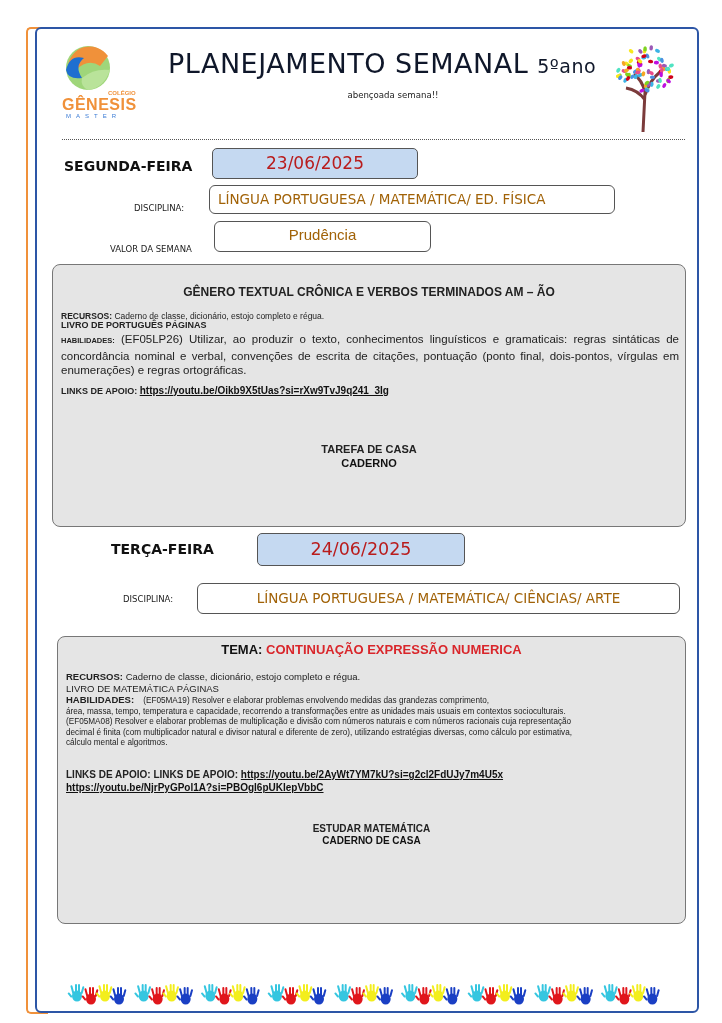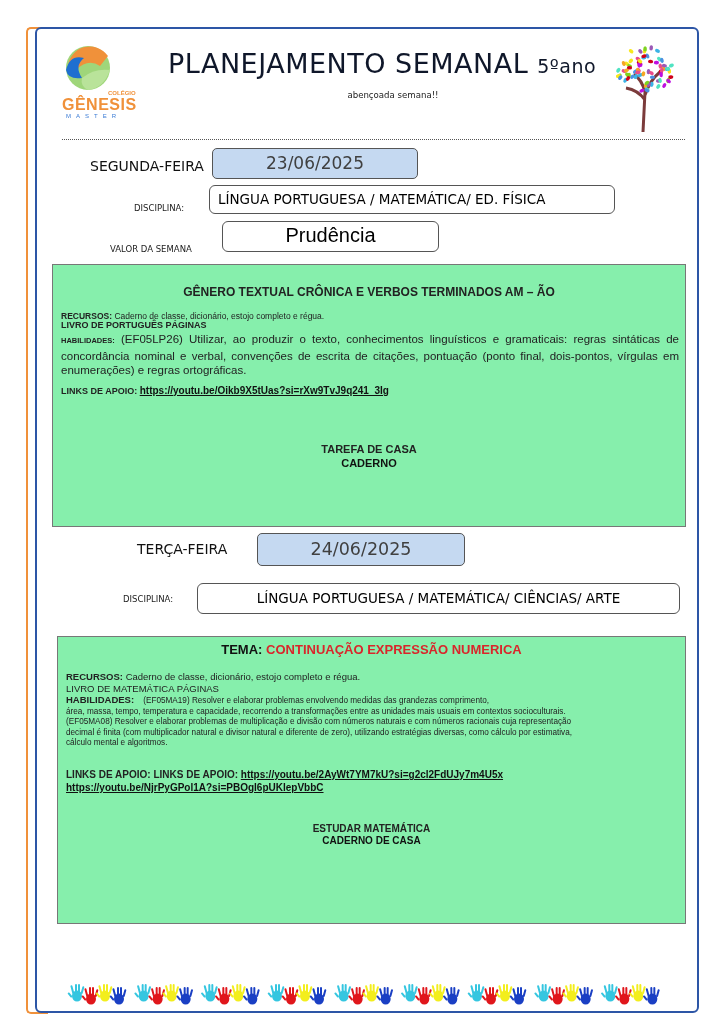--- a/index.html
+++ b/index.html
@@ -9,25 +9,25 @@
   .frame-blue { left:35px; top:27px; width:660px; height:982px; border:2.5px solid #2d56a6; border-radius:6px; background:#fff; }
   .logo { left:60px; top:44px; width:72px; height:76px; }
   .logo-text1 { position:absolute; left:48px; top:46px; font-size:6px; color:#f0913a; font-weight:bold; font-family:"Liberation Sans", sans-serif; }
   .logo-text2 { position:absolute; left:2px; top:52px; font-size:16px; color:#f0913a; font-weight:bold; letter-spacing:0.5px; font-family:"Liberation Sans", sans-serif; }
   .logo-text3 { position:absolute; left:6px; top:69px; font-size:6px; color:#3a7bd5; letter-spacing:5px; font-family:"Liberation Sans", sans-serif; }
   .title { left:168px; top:48px; font-family:"DejaVu Sans", sans-serif; font-size:27px; color:#0f172a; letter-spacing:0.5px; white-space:nowrap; }
   .title .grade { font-size:19px; }
   .intro { left:170px; top:86px; width:446px; font-family:"DejaVu Sans", sans-serif; font-size:8.6px; color:#222; line-height:19px; text-align:center; }
   .tree { left:612px; top:40px; width:66px; height:94px; }
   .dotline { left:62px; top:139px; width:623px; border-top:1.5px dotted #555; }
-  .day { font-family:"DejaVu Sans", sans-serif; font-weight:normal; font-size:14px; color:#111;margin-left:26px; }
-  .date-box { background:#c5d9f1; border:1.5px solid #555; border-radius:5px; font-family:"DejaVu Sans", sans-serif; font-size:17px; color:#404040; text-align:center; box-sizing:border-box; }
+  .day { font-family:"DejaVu Sans", sans-serif; font-weight:bold; font-size:14px; color:#111; }
+  .date-box { background:#c5d9f1; border:1.5px solid #555; border-radius:5px; font-family:"DejaVu Sans", sans-serif; font-size:17px; color:#b91c1c; text-align:center; box-sizing:border-box; }
   .field-label { font-family:"DejaVu Sans", sans-serif; font-size:8.5px; color:#222; }
-  .field-box { border:1.5px solid #555; border-radius:6px; font-family:"DejaVu Sans", sans-serif; font-size:13.5px; color:#000000; box-sizing:border-box; white-space:nowrap; }
-  .panel { border:1.5px solid #777; border-radius:0; background:#86efac; box-sizing:border-box; }
+  .field-box { border:1.5px solid #555; border-radius:6px; font-family:"DejaVu Sans", sans-serif; font-size:13.5px; color:#a16207; box-sizing:border-box; white-space:nowrap; }
+  .panel { border:1.5px solid #777; border-radius:8px; background:#e5e5e5; box-sizing:border-box; }
   .red { color:#d9262b; }
   .txt { font-family:"Liberation Sans", sans-serif; color:#222; }
   a.link { color:#111; text-decoration:underline; font-weight:bold; }
   .hands { left:66px; top:982px; width:600px; height:24px; }
 </style>
 </head>
 <body>
 
 <div class="abs frame-orange"></div>
 <div class="abs frame-blue"></div>
@@ -131,21 +131,21 @@
   </svg>
 </div>
 
 <div class="abs dotline"></div>
 
 <div class="abs day" style="left:64px; top:158px;">SEGUNDA-FEIRA</div>
 <div class="abs date-box" style="left:212px; top:148px; width:206px; height:31px; line-height:28px;">23/06/2025</div>
 <div class="abs field-label" style="left:134px; top:203px;">DISCIPLINA:</div>
 <div class="abs field-box" style="left:209px; top:185px; width:406px; height:29px; line-height:26px; padding-left:8px;">LÍNGUA PORTUGUESA / MATEMÁTICA/ ED. FÍSICA</div>
 <div class="abs field-label" style="left:110px; top:244px;">VALOR DA SEMANA</div>
-<div class="abs field-box" style="left:222px; top:221px; width:217px; height:31px; line-height:26px; text-align:center; font-family:'Liberation Sans',sans-serif; font-size:20px;">Prudência</div>
+<div class="abs field-box" style="left:214px; top:221px; width:217px; height:31px; line-height:26px; text-align:center; font-family:'Liberation Sans',sans-serif; font-size:15px;">Prudência</div>
 
 <div class="abs panel" style="left:52px; top:264px; width:634px; height:263px;">
   <div class="abs txt red" style="left:0; top:20px; width:632px; text-align:center; font-size:12px; font-weight:bold;">GÊNERO  TEXTUAL  CRÔNICA   E VERBOS TERMINADOS  AM – ÃO</div>
   <div class="abs txt" style="left:8px; top:46px; font-size:8.5px;">
     <b>RECURSOS:</b>
     <span>Caderno de classe, dicionário, estojo completo e régua.</span>
   </div>
   <div class="abs txt" style="left:8px; top:55px; font-size:9px; font-weight:bold;">LIVRO DE PORTUGUÊS  PÁGINAS</div>
   <div class="abs txt" style="left:8px; top:67px; width:618px; font-size:11.5px; line-height:14.5px; text-align:justify;">
     <span style="font-size:7.5px; font-weight:bold;">HABILIDADES:</span>

